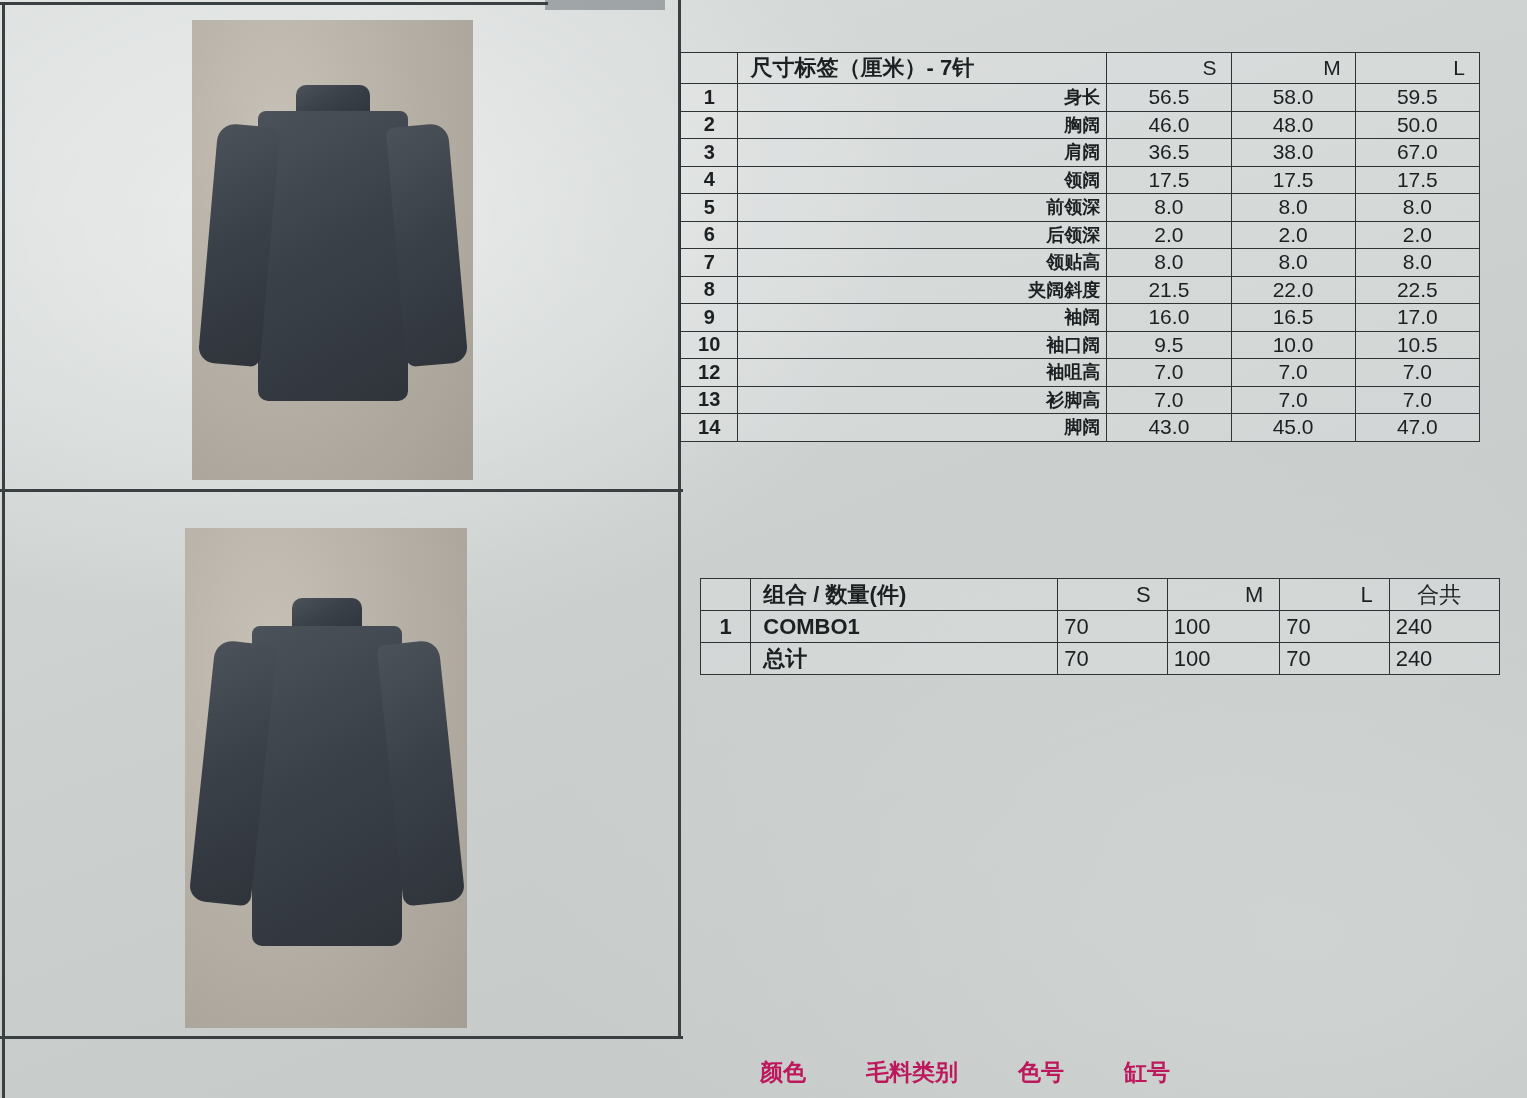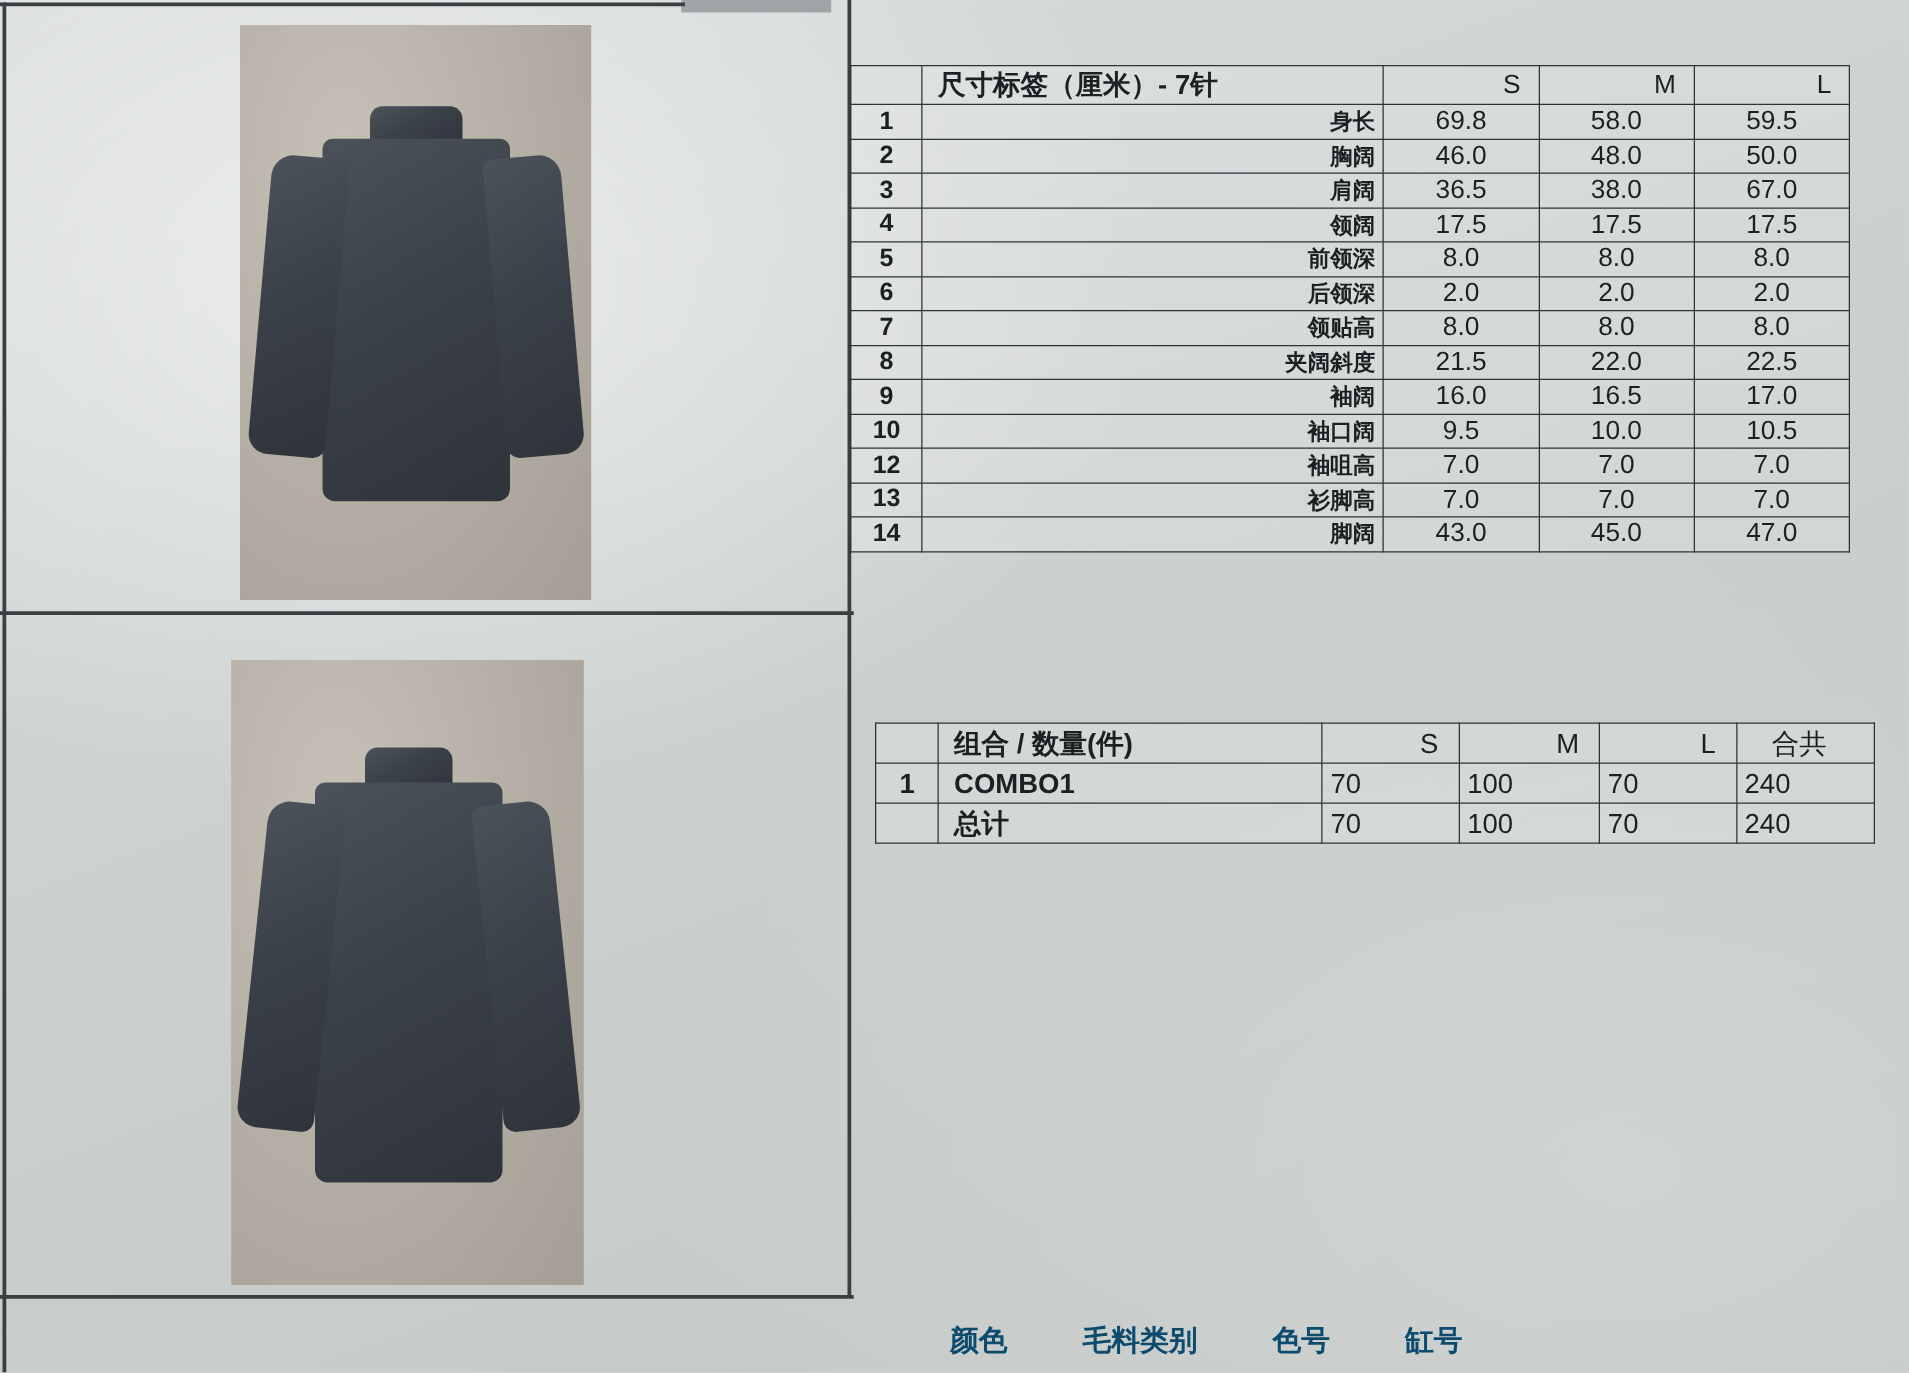--- a/index.html
+++ b/index.html
@@ -108,21 +108,21 @@
   
   .legend {
     position: absolute;
     bottom: 10px;
     left: 760px;
     width: 700px;
     display: flex;
     gap: 60px;
     font-size: 23px;
     font-weight: 700;
-    color: #0c4a6e;
+    color: #be185d;
   }
 
   
   .top-smudge {
     position: absolute;
     left: 545px;
     top: 0px;
     width: 120px;
     height: 10px;
     background: #6d7478;
@@ -172,21 +172,21 @@
       <td class="c-idx blank"></td>
       <td class="c-name hdr-name">尺寸标签（厘米）- 7针</td>
       <td class="c-val hdr-size">S</td>
       <td class="c-val hdr-size">M</td>
       <td class="c-val hdr-size">L</td>
     </tr>
 
     <tr>
       <td class="c-idx">1</td>
       <td class="c-name">身长</td>
-      <td class="c-val">69.8</td>
+      <td class="c-val">56.5</td>
       <td class="c-val">58.0</td>
       <td class="c-val">59.5</td>
     </tr>
     <tr>
       <td class="c-idx">2</td>
       <td class="c-name">胸阔</td>
       <td class="c-val">46.0</td>
       <td class="c-val">48.0</td>
       <td class="c-val">50.0</td>
     </tr>

